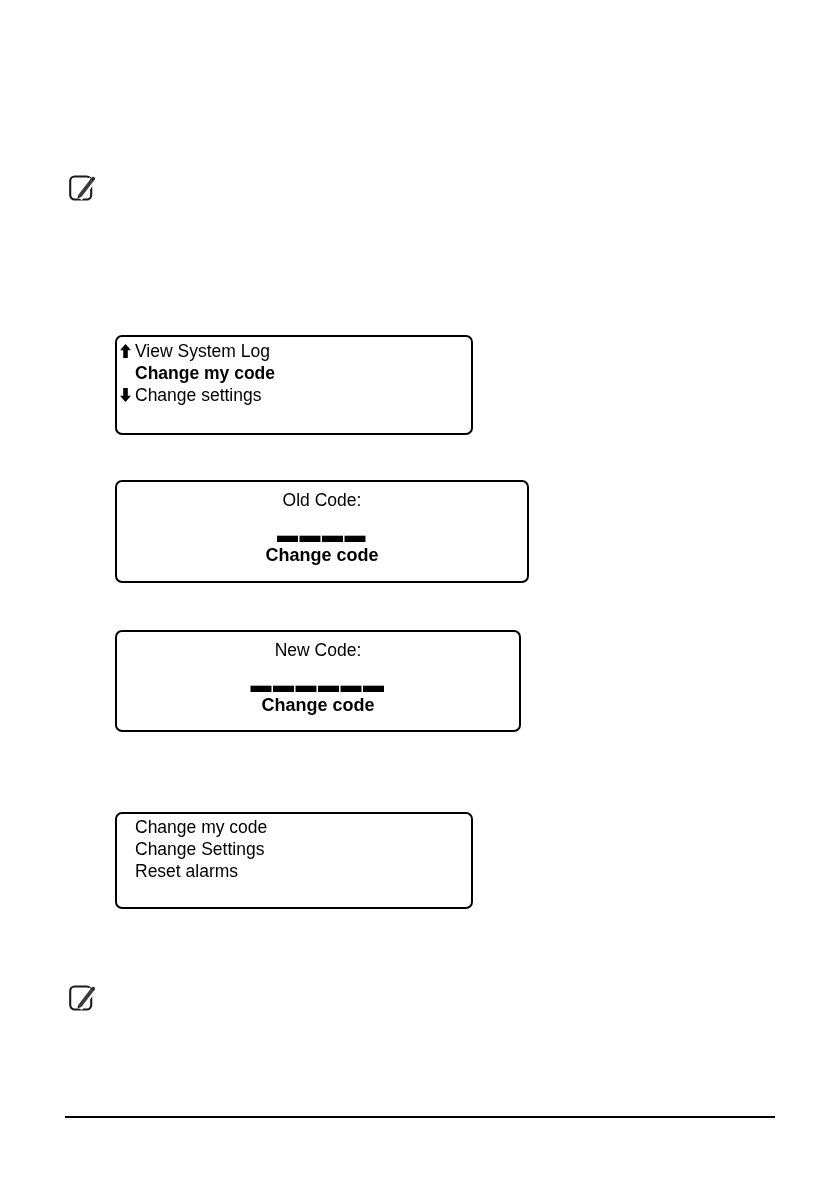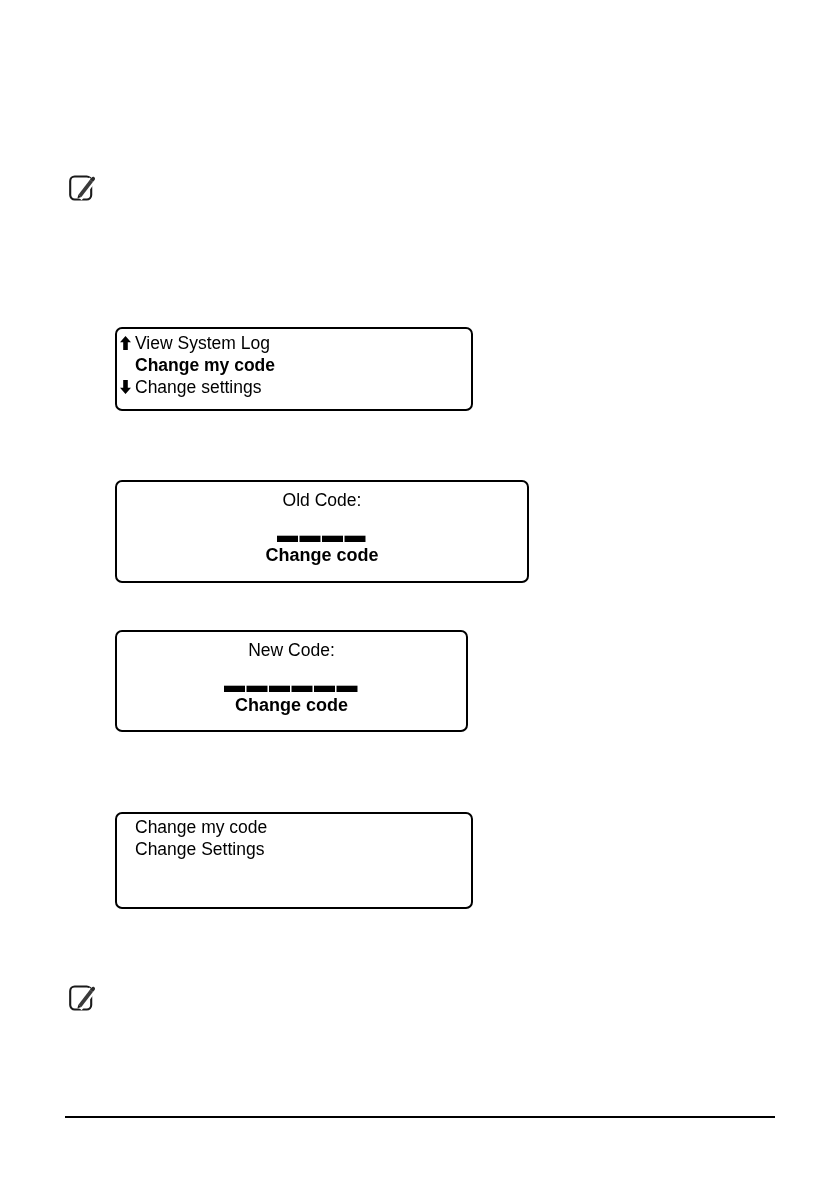--- a/index.html
+++ b/index.html
@@ -104,21 +104,21 @@
     <g>
       <path d="M9.5 23.2 L21.6 7.4 L25.6 10.5 L13.5 26.3 Z" fill="#ffffff" stroke="#ffffff" stroke-width="2.6"></path>
       <path d="M10.4 22.7 L21.9 7.8 L24.9 10.1 L13.4 25.0 Z" fill="#3a3a3a"></path>
       <path d="M21.9 7.8 L23.6 5.6 C24.3 4.7 25.5 4.6 26.3 5.3
                C27.2 6.0 27.3 7.2 26.6 8.1 L24.9 10.1 Z" fill="#2b2b2b"></path>
       <path d="M10.4 22.7 L13.4 25.0 L9.4 26.2 Z" fill="#1a1a1a"></path>
     </g>
   </svg>
 </div>
 
-<div class="lcd lcd-menu" style="left:115px; top:327px; width:358px; height:84px;">
+<div class="lcd lcd-menu" style="left:115px; top:335px; width:358px; height:100px;">
 
   <div class="menu-row">
     <span class="arrow">
       <svg width="15" height="16" viewBox="0 0 15 16" xmlns="http://www.w3.org/2000/svg">
         <path d="M7.5 1 L13 7.2 L9.8 7.2 L9.8 15 L5.2 15 L5.2 7.2 L2 7.2 Z" fill="#000"></path>
       </svg>
     </span>
     <span class="label">View System Log</span>
   </div>
 
@@ -136,36 +136,39 @@
     <span class="label">Change settings</span>
   </div>
 </div>
 
 <div class="lcd lcd-code" style="left:115px; top:480px; width:414px; height:103px;">
   <div class="code-title">Old Code:</div>
   <div class="code-dashes">▬▬▬▬</div>
   <div class="code-action">Change code</div>
 </div>
 
-<div class="lcd lcd-code" style="left:115px; top:630px; width:353px; height:102px;">
+<div class="lcd lcd-code" style="left:115px; top:630px; width:406px; height:102px;">
   <div class="code-title">New Code:</div>
   <div class="code-dashes">▬▬▬▬▬▬</div>
   <div class="code-action">Change code</div>
 </div>
 
 <div class="lcd lcd-menu" style="left:115px; top:812px; width:358px; height:97px; padding-top:2px;">
 
   <div class="menu-row indented">
     <span class="label">Change my code</span>
   </div>
 
   <div class="menu-row indented">
     <span class="label">Change Settings</span>
   </div>
 
+  <div class="menu-row indented">
+    <span class="label">Reset alarms</span>
+  </div>
 
 </div>
 
 <div class="note-icon" style="left:68px; top:982px;">
   <svg width="30" height="30" viewBox="0 0 30 30" xmlns="http://www.w3.org/2000/svg">
     <rect x="2.2" y="4.5" width="21" height="23" rx="4.5" ry="4.5" fill="#ffffff" stroke="#1a1a1a" stroke-width="2.1"></rect>
     <g>
       <path d="M9.5 23.2 L21.6 7.4 L25.6 10.5 L13.5 26.3 Z" fill="#ffffff" stroke="#ffffff" stroke-width="2.6"></path>
       <path d="M10.4 22.7 L21.9 7.8 L24.9 10.1 L13.4 25.0 Z" fill="#3a3a3a"></path>
       <path d="M21.9 7.8 L23.6 5.6 C24.3 4.7 25.5 4.6 26.3 5.3

